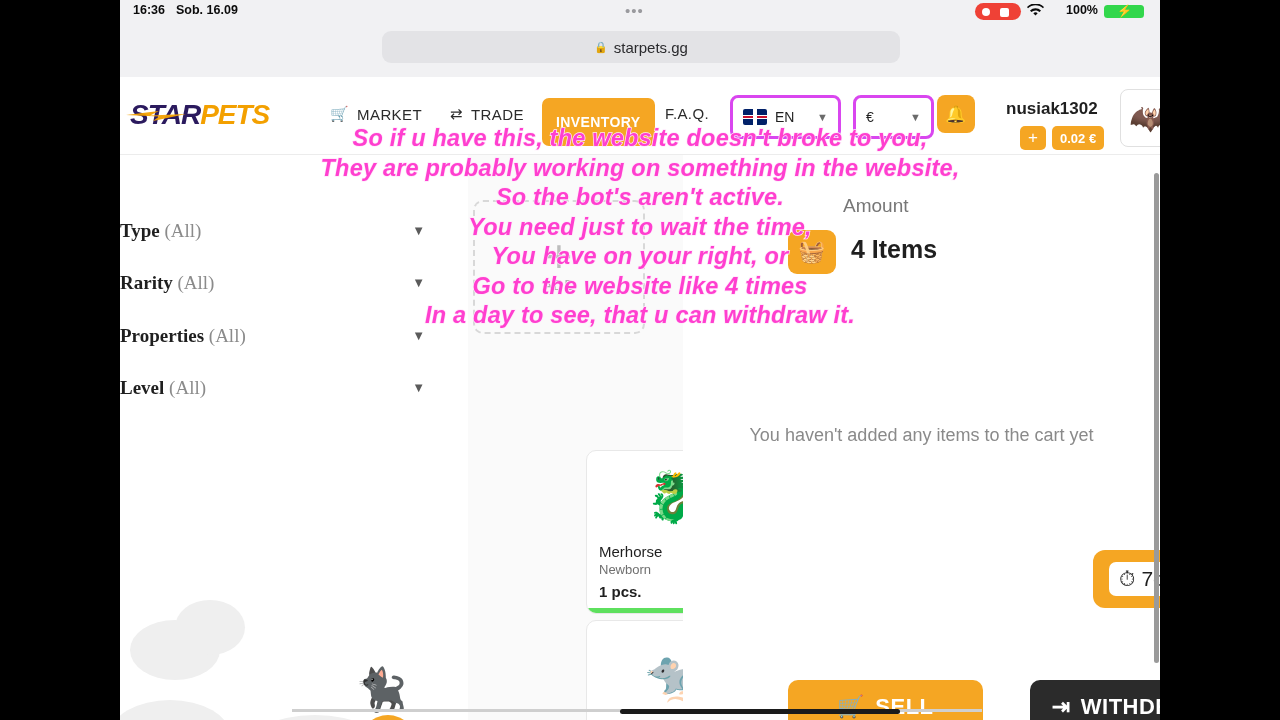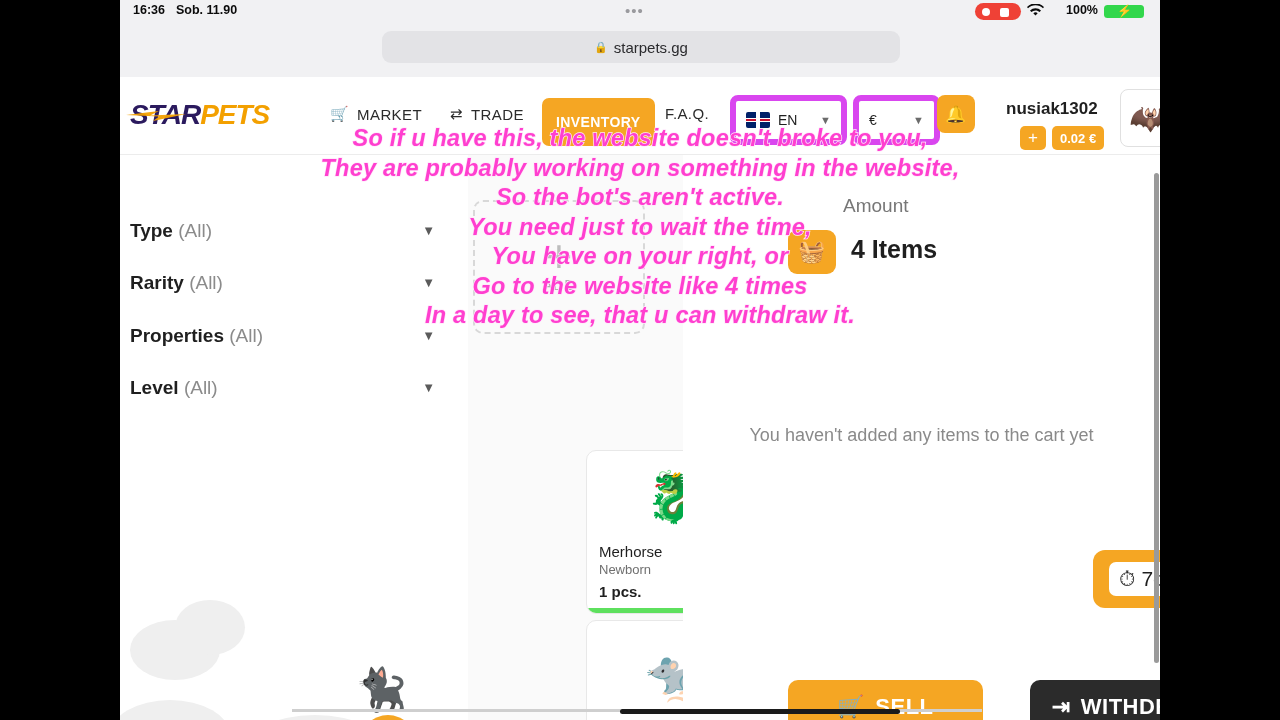--- a/index.html
+++ b/index.html
@@ -41,21 +41,21 @@
   .logo .flash{position:absolute;left:-4px;top:12px;width:60px;height:10px;background:#f3a000;
     clip-path:polygon(0 40%,55% 0,40% 45%,100% 30%,45% 100%,55% 55%);opacity:.95;}
 
   .navlink{position:absolute;top:28px;font-size:15px;color:#2b2b2b;display:flex;align-items:center;gap:8px;letter-spacing:.4px;}
   .nav-market{left:210px;}
   .nav-trade{left:330px;}
   .nav-faq{left:545px;}
   .nav-inv{position:absolute;left:422px;top:21px;height:48px;padding:0 14px;border-radius:7px;background:#f5a623;
     color:#fff;font-size:14px;font-weight:700;display:flex;align-items:center;letter-spacing:.4px;}
 
-  .selbox{position:absolute;top:18px;height:38px;border:6px solid #d946ef;border-radius:8px;background:#fff;
+  .selbox{position:absolute;top:18px;height:38px;border:3px solid #d946ef;border-radius:8px;background:#fff;
           display:flex;align-items:center;gap:8px;padding:0 10px;font-size:14px;color:#1f1f1f;}
   .sel-lang{left:610px;width:85px;}
   .sel-cur{left:733px;width:55px;}
   .flag{width:24px;height:16px;border-radius:2px;background:#012169;position:relative;overflow:hidden;display:inline-block;}
   .flag:before{content:"";position:absolute;left:0;top:6px;width:24px;height:4px;background:#fff;}
   .flag:after{content:"";position:absolute;left:10px;top:0;width:4px;height:16px;background:#fff;}
   .flag .cr{position:absolute;left:11px;top:0;width:2px;height:16px;background:#c8102e;}
   .flag .cr2{position:absolute;left:0;top:7px;width:24px;height:2px;background:#c8102e;}
   .chev{font-size:11px;color:#6b6b6b;margin-left:auto;}
 
@@ -64,21 +64,21 @@
   .uname{position:absolute;left:886px;top:22px;font-size:17px;font-weight:700;color:#1f1f1f;}
   .plusbtn{position:absolute;left:900px;top:49px;width:26px;height:24px;border-radius:5px;background:#f5a623;
            color:#fff;font-size:17px;display:flex;align-items:center;justify-content:center;}
   .balance{position:absolute;left:932px;top:49px;height:24px;padding:0 8px;border-radius:5px;background:#f5a623;
            color:#fff;font-size:13px;font-weight:600;display:flex;align-items:center;}
   .avatar{position:absolute;left:1000px;top:12px;width:60px;height:56px;border:1px solid #e0e0e0;border-radius:8px;background:#fff;
           display:flex;align-items:center;justify-content:center;font-size:34px;}
 
   
   .filters{position:absolute;left:0;top:78px;width:340px;height:565px;background:#fff;}
-  .frow{position:absolute;left:10px;width:305px;font-size:19px;color:#1f1f1f;}
+  .frow{position:absolute;left:0;width:305px;font-size:19px;color:#1f1f1f;font-family:Liberation Serif, serif;}
   .frow .lab{font-weight:700;}
   .frow .all{color:#8b8b8b;font-weight:400;}
   .frow .ch{position:absolute;right:0;top:3px;font-size:13px;color:#5b5b5b;}
   .f1{top:65px;} .f2{top:117px;} .f3{top:170px;} .f4{top:222px;}
 
   
   .cloud{position:absolute;border-radius:50%;background:#efefef;}
   .mascot{position:absolute;left:240px;top:560px;width:56px;height:56px;border-radius:50%;background:#f5a623;}
   .mascot:before{content:"";position:absolute;left:11px;top:17px;width:34px;height:16px;border-radius:8px;background:#fff;}
   .cat{position:absolute;left:235px;top:510px;font-size:42px;}
@@ -131,21 +131,21 @@
   .leftbar{position:absolute;left:172px;bottom:8px;width:690px;height:3px;background:#cfcfcf;}
 </style>
 </head>
 <body>
 
 <div class="screen">
   <div class="device">
 
     <div class="statusbar">
       <div class="sb-time">16:36</div>
-      <div class="sb-date">Sob. 11.90</div>
+      <div class="sb-date">Sob. 16.09</div>
       <div class="sb-dots">•••</div>
       <div class="sb-rec">
           <span class="dot"></span>
           <span class="sq"></span>
         </div>
       <div class="sb-wifi">
         <svg width="17" height="13" viewBox="0 0 17 13">
             <path d="M8.5 11.6l2.2-2.4a3.2 3.2 0 00-4.4 0z" fill="#0b0b0b"></path>
             <path d="M8.5 6.4c1.6 0 3 .6 4.1 1.6l1.4-1.5A8 8 0 008.5 4.3 8 8 0 003 6.5l1.4 1.5a6 6 0 014.1-1.6z" fill="#0b0b0b"></path>
             <path d="M8.5 1.2c2.9 0 5.6 1.1 7.5 3l1-1.1A12 12 0 008.5-.7 12 12 0 000 3.1l1 1.1c2-1.9 4.6-3 7.5-3z" fill="#0b0b0b"></path>

